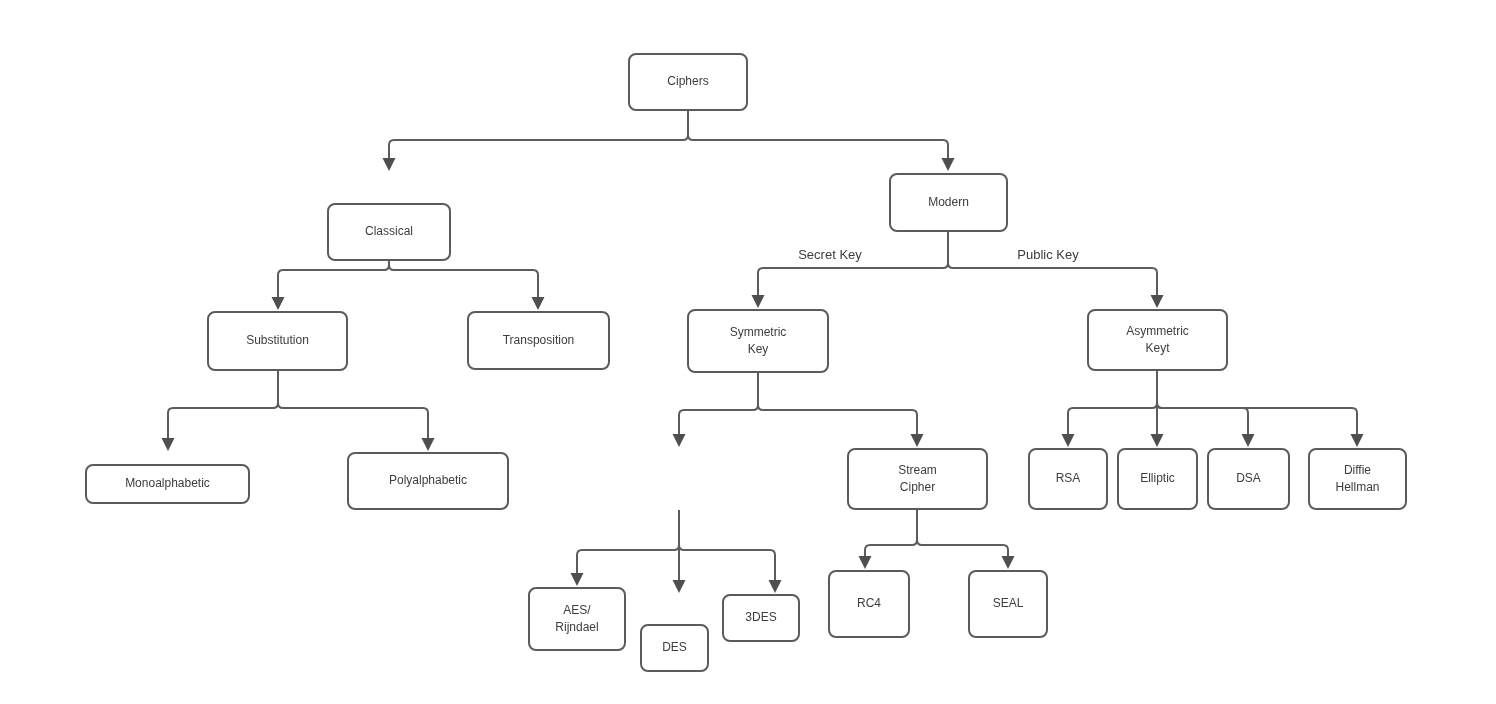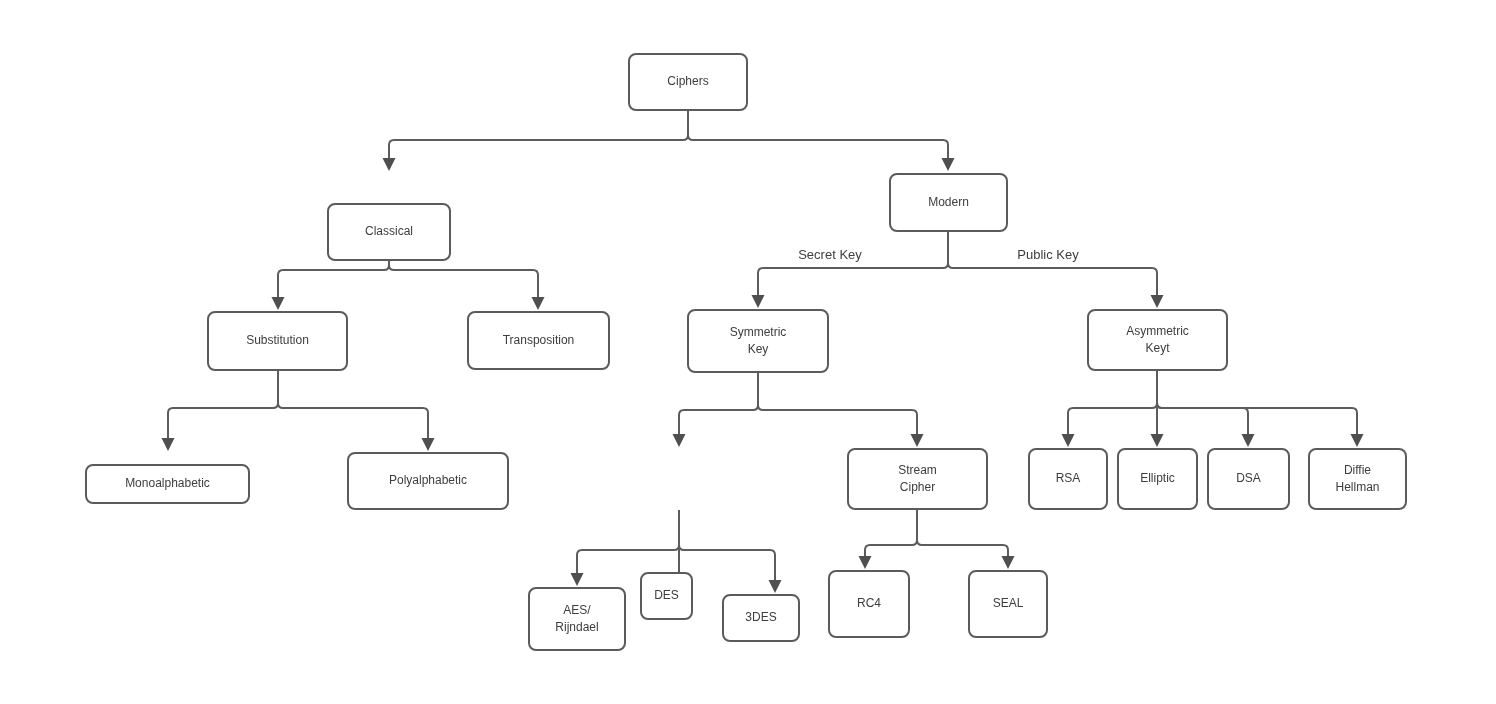--- a/index.html
+++ b/index.html
@@ -181,21 +181,21 @@
   <div class="node" style="left:1117px; top:448px; width:81px; height:62px;">Elliptic</div>
 
   <div class="node" style="left:1207px; top:448px; width:83px; height:62px;">DSA</div>
 
   <div class="node" style="left:1308px; top:448px; width:99px; height:62px;">Diffie
 Hellman</div>
 
   <div class="node" style="left:528px; top:587px; width:98px; height:64px;text-align:center;">AES/
 Rijndael</div>
 
-  <div class="node" style="left:640px; top:572px; width:53px; height:48px;">DES</div>
+  <div class="node" style="left:640px; top:624px; width:69px; height:48px;">DES</div>
 
   <div class="node" style="left:722px; top:594px; width:78px; height:48px;">3DES</div>
 
   <div class="node" style="left:828px; top:570px; width:82px; height:68px;">RC4</div>
 
   <div class="node" style="left:968px; top:570px; width:80px; height:68px;">SEAL</div>
 
 </div>
 
 </body></html>

